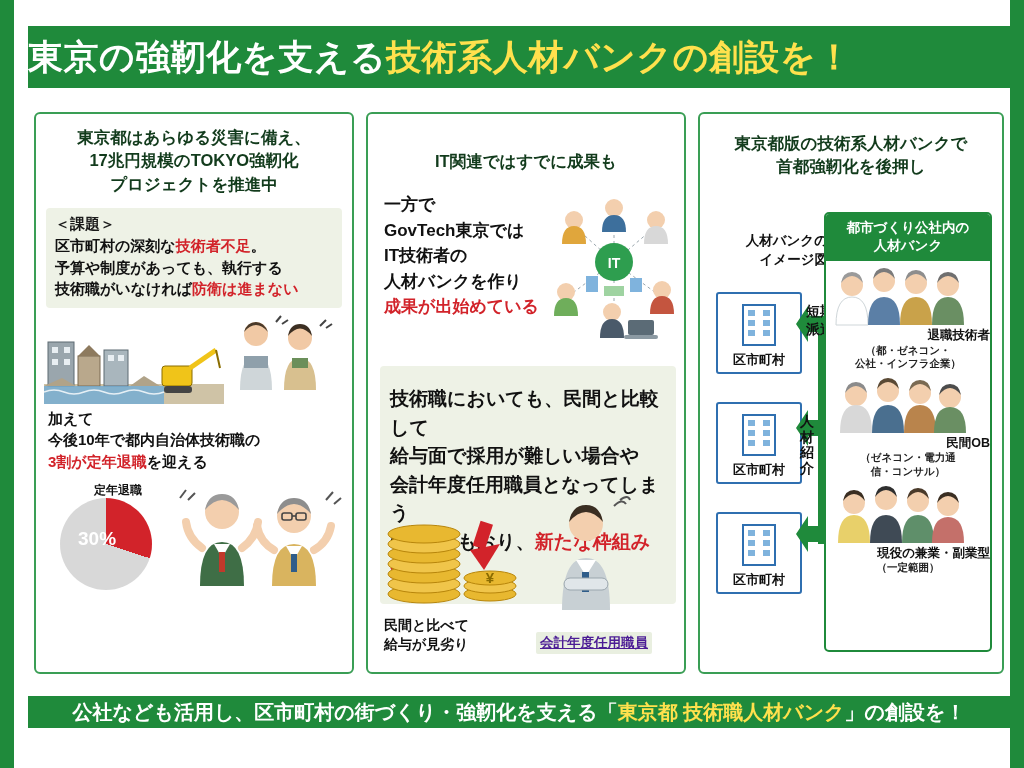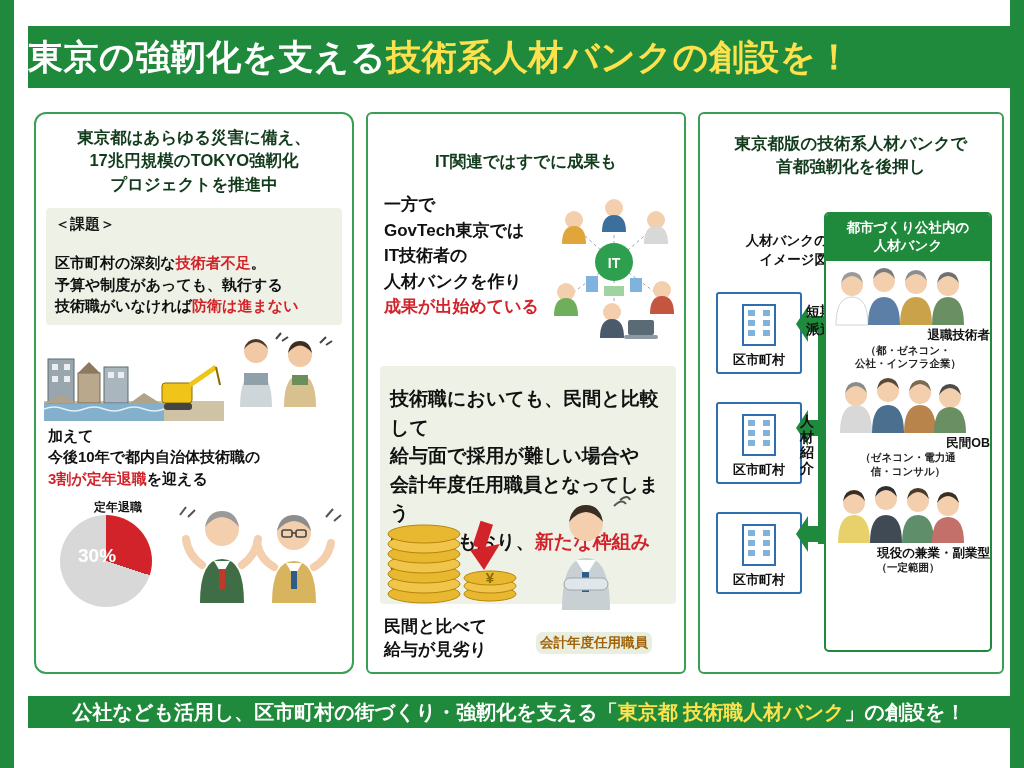--- a/index.html
+++ b/index.html
@@ -40,21 +40,21 @@
     width: 970px; height: 562px;
     display: flex;
     gap: 12px;
   }
   .col {
     background: #ffffff;
     border: 2px solid #3a9e55;
     border-radius: 6px;
     position: relative;
   }
-  .col-1 { width: 320px; border-radius: 12px; }
+  .col-1 { width: 320px; }
   .col-2 { width: 320px; }
   .col-3 { width: 306px; }
 
   .col-head {
     text-align: center;
     font-weight: bold;
     font-size: 16.5px;
     color: #123b1c;
     line-height: 1.42;
     padding: 12px 6px 8px 6px;
@@ -62,21 +62,21 @@
   .col-head.c2 { padding-top: 36px; }
   .col-head.c3 { padding-top: 18px; }
 
   
   .kadai-box {
     margin: 4px 10px 0 10px;
     background: #eef2e6;
     border-radius: 4px;
     padding: 7px 9px 9px 9px;
   }
-  .kadai-title { font-size: 15px; font-weight: bold; color: #1a1a1a; margin-bottom: 18px;}
+  .kadai-title { font-size: 15px; font-weight: bold; color: #1a1a1a; margin-bottom: 1px;}
   .kadai-body { font-size: 15px; font-weight: bold; line-height: 1.42; color: #111; }
   .red { color: #d2232a; }
 
   .illus1 {
     margin: 4px 8px 0 8px;
     height: 92px;
     position: relative;
   }
 
   .kuwaete {
@@ -121,26 +121,26 @@
 
   .c2-box {
     position: absolute; left: 12px; top: 252px; width: 296px;
     background: #eef2e6; border-radius: 4px;
     padding: 19px 10px;
     font-size: 19px; font-weight: bold; line-height: 1.5; color: #111;
   }
   .c2-bottom { position: absolute; left: 10px; top: 372px; width: 300px; height: 175px; }
   .coin-cap {
     position: absolute; left: 6px; top: 130px;
-    font-size: 17px; font-weight: bold; line-height: 1.35; color: #111;
+    font-size: 14px; font-weight: bold; line-height: 1.35; color: #111;
   }
   .worker-cap {
     position: absolute; left: 158px; top: 146px;
-    font-size: 13.5px; font-weight: bold; color: #a16207;
-    background: #e9efe0; padding: 2px 4px; border-radius: 7px;
+    font-size: 13.5px; font-weight: bold; color: #4c1d95;
+    background: #e9efe0; padding: 2px 4px; border-radius: 2px; text-decoration: underline;
   }
 
   
   .c3-imglabel {
     position: absolute; left: 18px; top: 118px;
     font-size: 13.5px; font-weight: bold; color: #111; text-align: right; line-height: 1.4;
     width: 110px;
   }
   .kubox {
     position: absolute;

